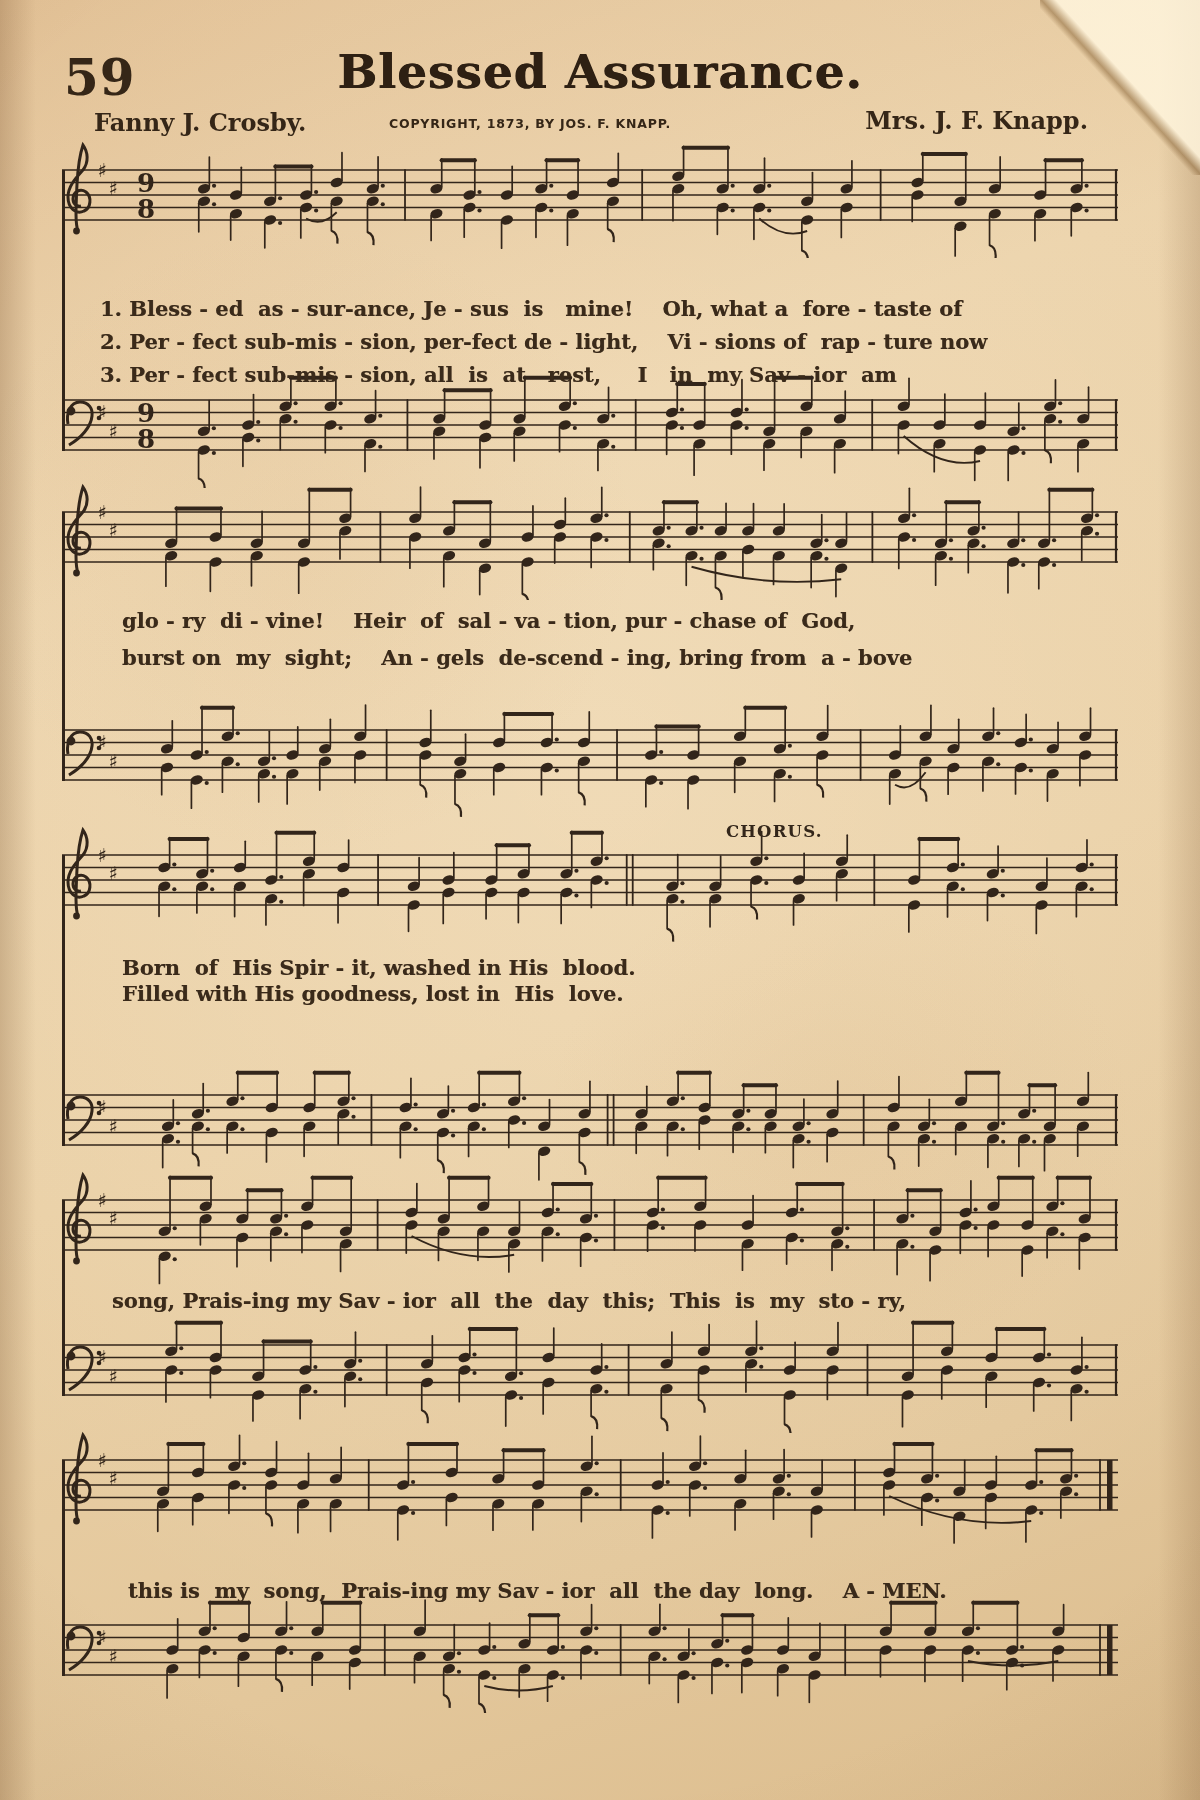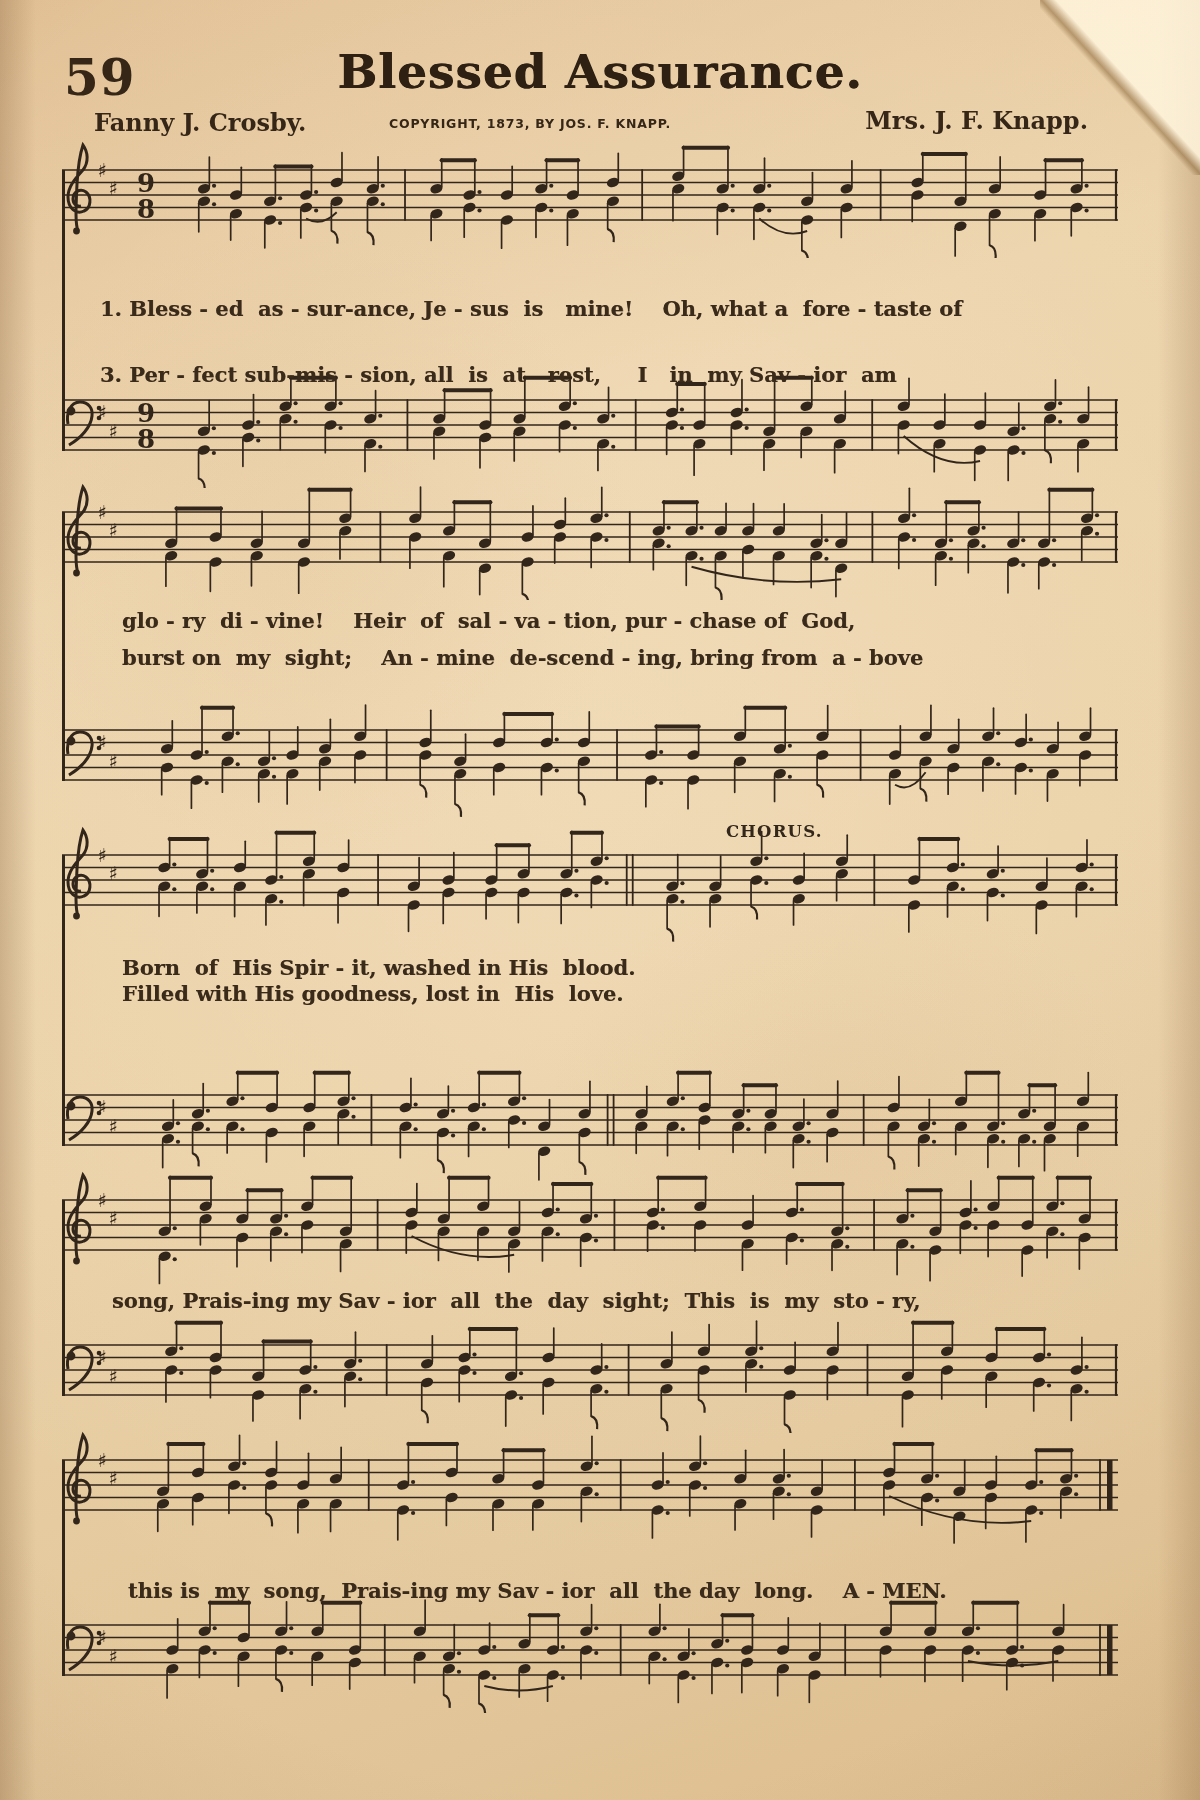--- a/index.html
+++ b/index.html
@@ -197,20 +197,21 @@
         <ellipse cx="1014.5693011937198" cy="54.75" rx="6.2" ry="4.5" fill="#32251a" transform="rotate(-18 1014.5693011937198 54.75)"></ellipse>
         <ellipse cx="1014.5693011937198" cy="73.5" rx="6.2" ry="4.5" fill="#32251a" transform="rotate(-18 1014.5693011937198 73.5)"></ellipse>
         <line x1="1019.8693011937197" y1="52.75" x2="1019.8693011937197" y2="24.75" stroke="#32251a" stroke-width="1.7" stroke-linecap="round"></line>
         <line x1="1009.2693011937198" y1="75.5" x2="1009.2693011937198" y2="101.86956182774156" stroke="#32251a" stroke-width="1.7" stroke-linecap="round"></line>
         <circle cx="1024.5693011937196" cy="51.75" r="2.1" fill="#32251a"></circle>
         <circle cx="1024.5693011937196" cy="76.5" r="2.1" fill="#32251a"></circle>
         <line x1="860.7971974355634" y1="20" x2="903.7730266919825" y2="20" stroke="#32251a" stroke-width="4.2" stroke-linecap="round"></line>
         <line x1="983.5427695695776" y1="26.25" x2="1019.8693011937197" y2="26.25" stroke="#32251a" stroke-width="4.2" stroke-linecap="round"></line>
       </svg></div>
   <div class="lyric v1-1">1. Bless - ed  as - sur-ance, Je - sus  is   mine!    Oh, what a  fore - taste of</div>
+  <div class="lyric v1-2">2. Per - fect sub-mis - sion, per-fect de - light,    Vi - sions of  rap - ture now</div>
   <div class="lyric v1-3">3. Per - fect sub-mis - sion, all  is  at   rest,     I   in  my Sav - ior  am</div>
   <div class="staff" id="s1b"><svg width="1056" height="124" viewBox="0 0 1056 124">
         <line x1="0" y1="36" x2="1056" y2="36" stroke="#32251a" stroke-width="1.6" stroke-linecap="round"></line>
         <line x1="0" y1="48.5" x2="1056" y2="48.5" stroke="#32251a" stroke-width="1.6" stroke-linecap="round"></line>
         <line x1="0" y1="61" x2="1056" y2="61" stroke="#32251a" stroke-width="1.6" stroke-linecap="round"></line>
         <line x1="0" y1="73.5" x2="1056" y2="73.5" stroke="#32251a" stroke-width="1.6" stroke-linecap="round"></line>
         <line x1="0" y1="86" x2="1056" y2="86" stroke="#32251a" stroke-width="1.6" stroke-linecap="round"></line>
         <circle cx="9" cy="47" r="4.4" fill="#32251a"></circle>
         <path d="M 6 60 C 4 50, 8 38, 18 38 C 27 38, 31 45, 30 52 C 29 63, 19 74, 7 81" fill="none" stroke="#32251a" stroke-width="3"></path>
         <circle cx="37" cy="44" r="2.3" fill="#32251a"></circle>
@@ -477,21 +478,21 @@
         <ellipse cx="1025.0400032534576" cy="42.25" rx="6.2" ry="4.5" fill="#32251a" transform="rotate(-18 1025.0400032534576 42.25)"></ellipse>
         <ellipse cx="1025.0400032534576" cy="54.75" rx="6.2" ry="4.5" fill="#32251a" transform="rotate(-18 1025.0400032534576 54.75)"></ellipse>
         <line x1="1030.3400032534576" y1="40.25" x2="1030.3400032534576" y2="12.25" stroke="#32251a" stroke-width="1.7" stroke-linecap="round"></line>
         <line x1="1019.7400032534576" y1="56.75" x2="1019.7400032534576" y2="84.46448422782123" stroke="#32251a" stroke-width="1.7" stroke-linecap="round"></line>
         <circle cx="1035.0400032534576" cy="39.25" r="2.1" fill="#32251a"></circle>
         <circle cx="1035.0400032534576" cy="57.75" r="2.1" fill="#32251a"></circle>
         <line x1="884.2493776494637" y1="26.25" x2="916.884334360746" y2="26.25" stroke="#32251a" stroke-width="4.2" stroke-linecap="round"></line>
         <line x1="987.3916848992928" y1="13.75" x2="1030.3400032534576" y2="13.75" stroke="#32251a" stroke-width="4.2" stroke-linecap="round"></line>
       </svg></div>
   <div class="lyric v2-1">glo - ry  di - vine!    Heir  of  sal - va - tion, pur - chase of  God,</div>
-  <div class="lyric v2-2">burst on  my  sight;    An - mine  de-scend - ing, bring from  a - bove</div>
+  <div class="lyric v2-2">burst on  my  sight;    An - gels  de-scend - ing, bring from  a - bove</div>
   <div class="staff" id="s2b"><svg width="1056" height="124" viewBox="0 0 1056 124">
         <line x1="0" y1="36" x2="1056" y2="36" stroke="#32251a" stroke-width="1.6" stroke-linecap="round"></line>
         <line x1="0" y1="48.5" x2="1056" y2="48.5" stroke="#32251a" stroke-width="1.6" stroke-linecap="round"></line>
         <line x1="0" y1="61" x2="1056" y2="61" stroke="#32251a" stroke-width="1.6" stroke-linecap="round"></line>
         <line x1="0" y1="73.5" x2="1056" y2="73.5" stroke="#32251a" stroke-width="1.6" stroke-linecap="round"></line>
         <line x1="0" y1="86" x2="1056" y2="86" stroke="#32251a" stroke-width="1.6" stroke-linecap="round"></line>
         <circle cx="9" cy="47" r="4.4" fill="#32251a"></circle>
         <path d="M 6 60 C 4 50, 8 38, 18 38 C 27 38, 31 45, 30 52 C 29 63, 19 74, 7 81" fill="none" stroke="#32251a" stroke-width="3"></path>
         <circle cx="37" cy="44" r="2.3" fill="#32251a"></circle>
         <circle cx="37" cy="54" r="2.3" fill="#32251a"></circle>
@@ -1056,21 +1057,21 @@
         <circle cx="1000.4038768082723" cy="39.25" r="2.1" fill="#32251a"></circle>
         <circle cx="1000.4038768082723" cy="70.25" r="2.1" fill="#32251a"></circle>
         <ellipse cx="1022.6738383350229" cy="54.75" rx="6.2" ry="4.5" fill="#32251a" transform="rotate(-18 1022.6738383350229 54.75)"></ellipse>
         <ellipse cx="1022.6738383350229" cy="73.5" rx="6.2" ry="4.5" fill="#32251a" transform="rotate(-18 1022.6738383350229 73.5)"></ellipse>
         <line x1="1027.973838335023" y1="52.75" x2="1027.973838335023" y2="12.25" stroke="#32251a" stroke-width="1.7" stroke-linecap="round"></line>
         <line x1="1017.3738383350229" y1="75.5" x2="1017.3738383350229" y2="105.11848017573357" stroke="#32251a" stroke-width="1.7" stroke-linecap="round"></line>
         <line x1="845.6957831059316" y1="26.25" x2="878.6642659729479" y2="26.25" stroke="#32251a" stroke-width="4.2" stroke-linecap="round"></line>
         <line x1="936.7146579825319" y1="13.75" x2="970.7578296101119" y2="13.75" stroke="#32251a" stroke-width="4.2" stroke-linecap="round"></line>
         <line x1="995.7038768082723" y1="13.75" x2="1027.973838335023" y2="13.75" stroke="#32251a" stroke-width="4.2" stroke-linecap="round"></line>
       </svg></div>
-  <div class="lyric v4-1">song, Prais-ing my Sav - ior  all  the  day  sight;  This  is  my  sto - ry,</div>
+  <div class="lyric v4-1">song, Prais-ing my Sav - ior  all  the  day  this;  This  is  my  sto - ry,</div>
   <div class="staff" id="s4b"><svg width="1056" height="124" viewBox="0 0 1056 124">
         <line x1="0" y1="36" x2="1056" y2="36" stroke="#32251a" stroke-width="1.6" stroke-linecap="round"></line>
         <line x1="0" y1="48.5" x2="1056" y2="48.5" stroke="#32251a" stroke-width="1.6" stroke-linecap="round"></line>
         <line x1="0" y1="61" x2="1056" y2="61" stroke="#32251a" stroke-width="1.6" stroke-linecap="round"></line>
         <line x1="0" y1="73.5" x2="1056" y2="73.5" stroke="#32251a" stroke-width="1.6" stroke-linecap="round"></line>
         <line x1="0" y1="86" x2="1056" y2="86" stroke="#32251a" stroke-width="1.6" stroke-linecap="round"></line>
         <circle cx="9" cy="47" r="4.4" fill="#32251a"></circle>
         <path d="M 6 60 C 4 50, 8 38, 18 38 C 27 38, 31 45, 30 52 C 29 63, 19 74, 7 81" fill="none" stroke="#32251a" stroke-width="3"></path>
         <circle cx="37" cy="44" r="2.3" fill="#32251a"></circle>
         <circle cx="37" cy="54" r="2.3" fill="#32251a"></circle>

